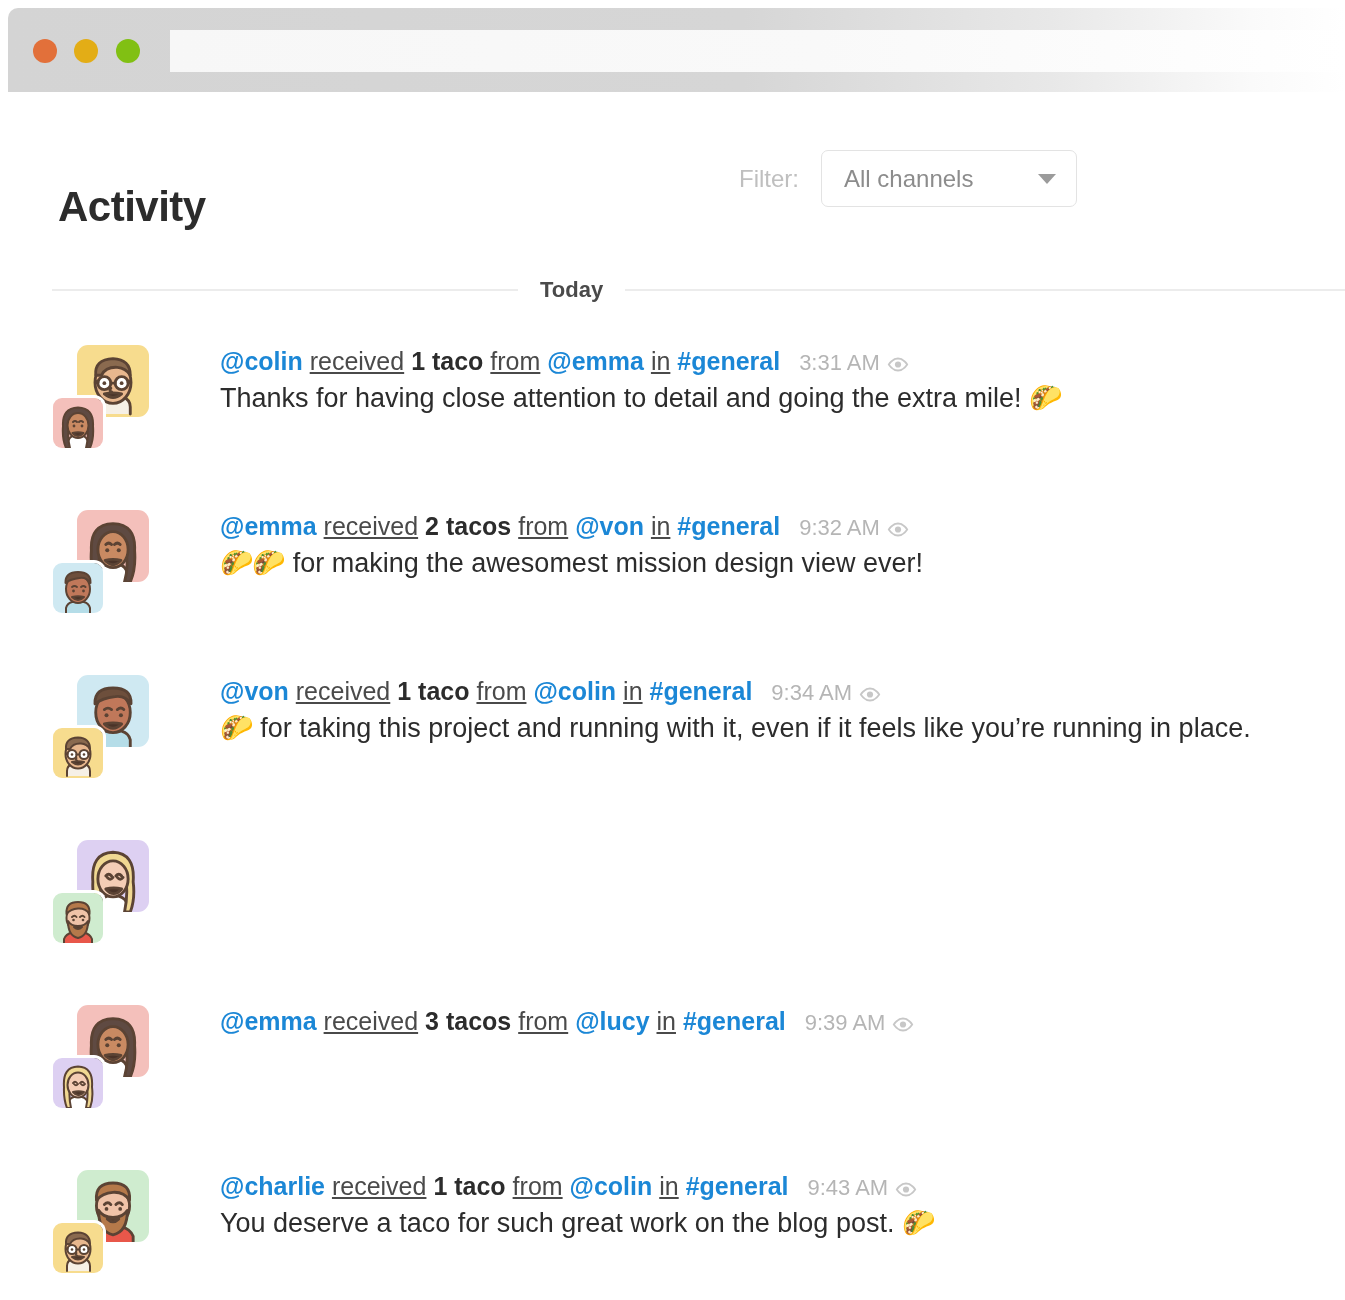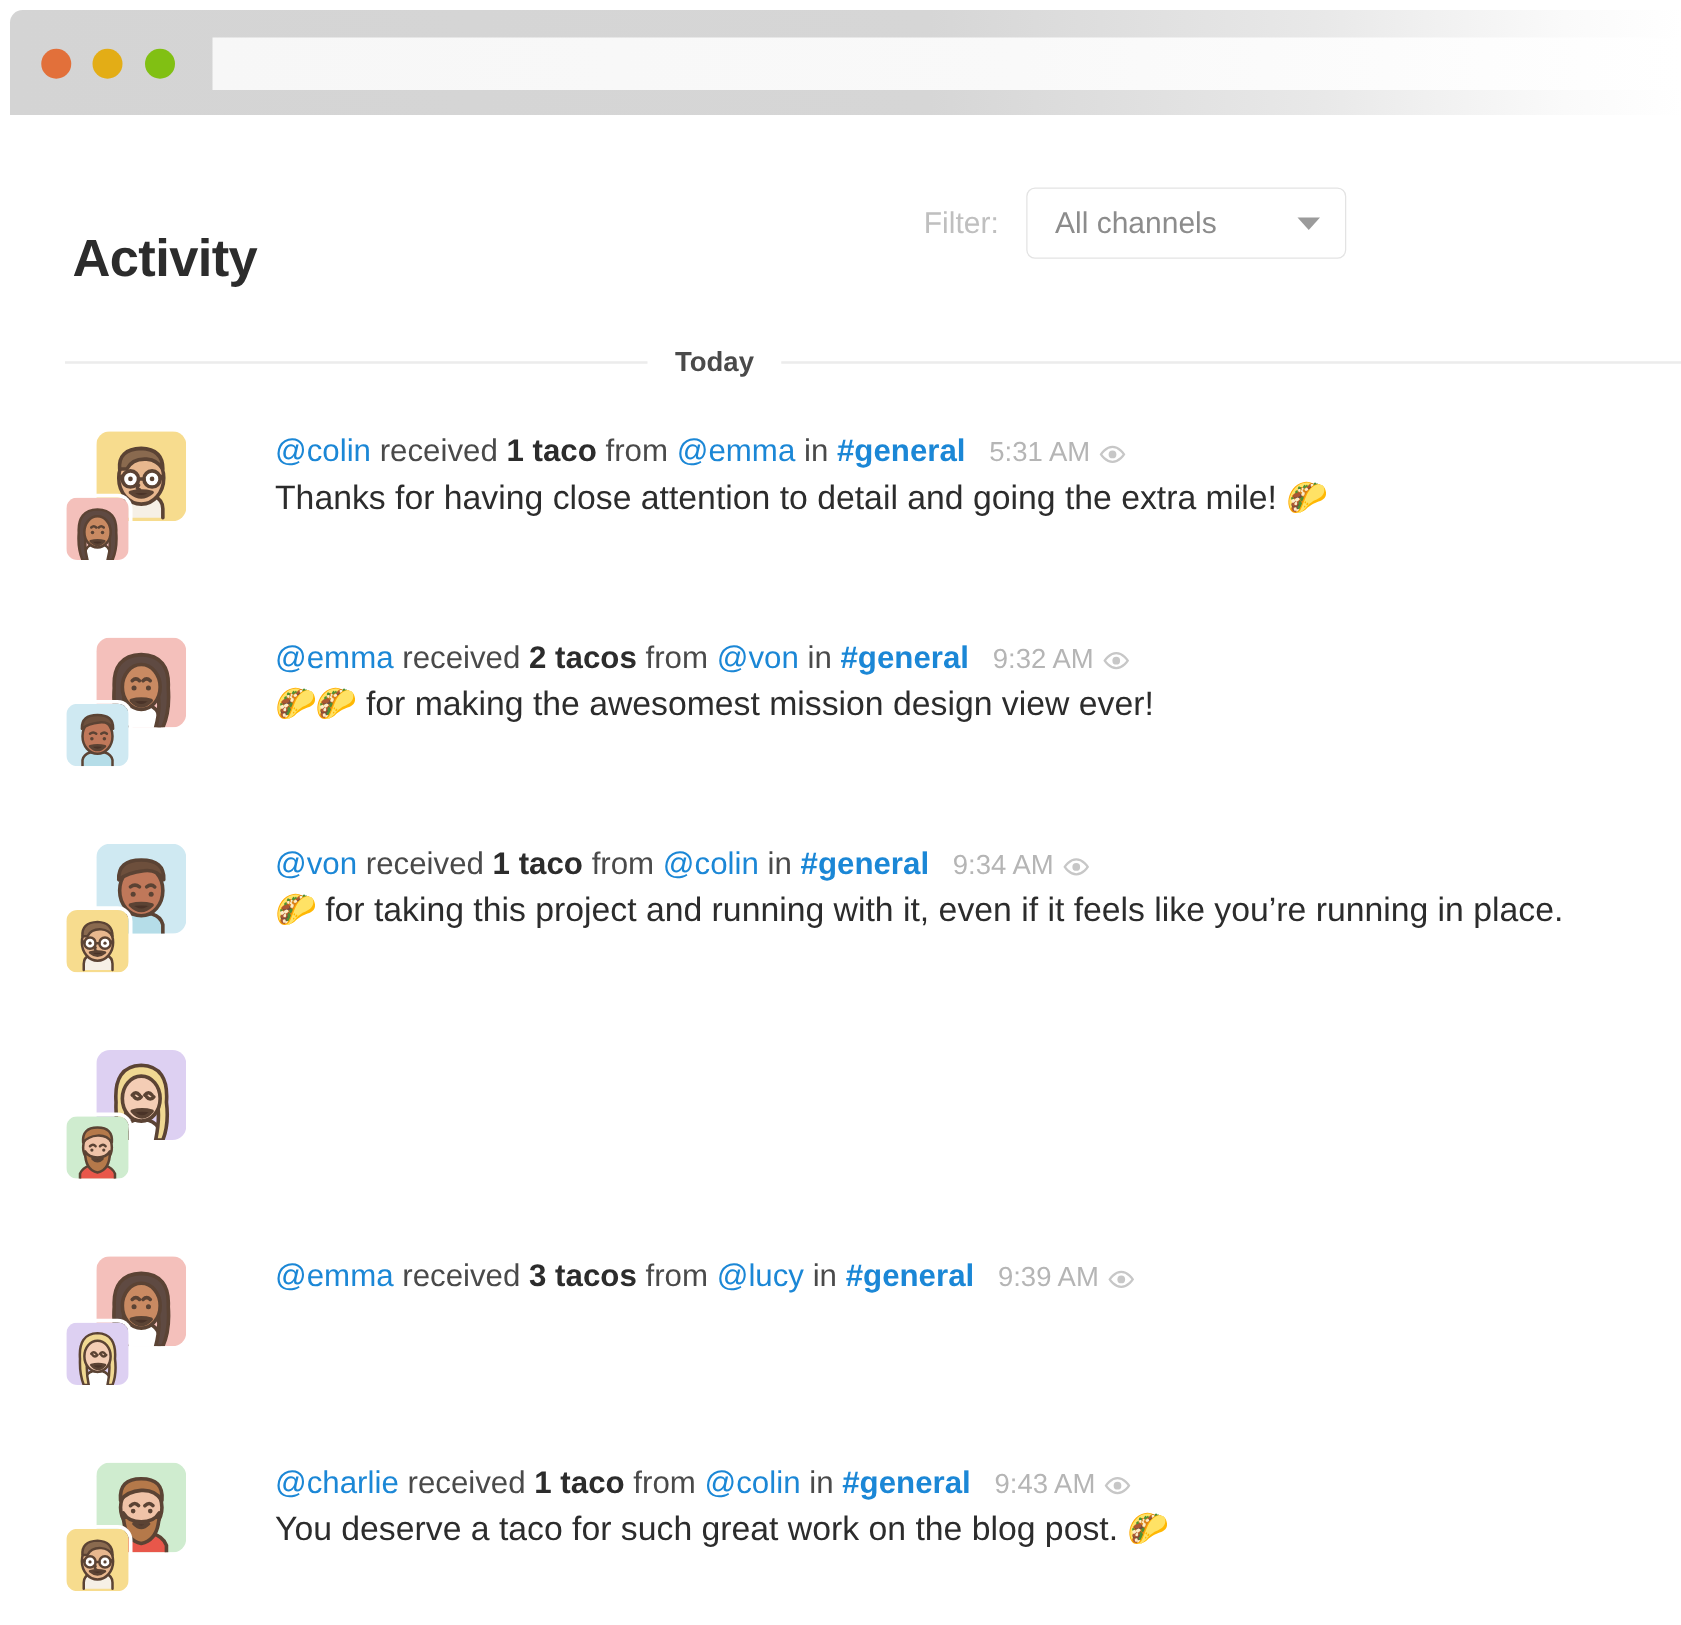--- a/index.html
+++ b/index.html
@@ -179,24 +179,24 @@
     top: 14px;
     right: 0;
     overflow: hidden;
   }
   .message-meta {
     font-size: 25px;
     color: #3d3d3d;
     white-space: nowrap;
     line-height: 1.4;
   }
-  .message-meta .mention { color: #1b87d6; font-weight: normal; }
+  .message-meta .mention { color: #1b87d6; font-weight: bold; }
   .message-meta .channel { color: #1b87d6; font-weight: bold; }
   .message-meta .taco-count { font-weight: bold; color: #2c2c2c; }
-  .message-meta .plain { color: #4a4a4a; }
+  .message-meta .plain { color: #4a4a4a; text-decoration: underline; }
   .message-timestamp {
     font-size: 22px;
     color: #b5b5b5;
     margin-left: 12px;
   }
   .eye-icon {
     display: inline-block;
     vertical-align: -2px;
     margin-left: 7px;
   }
@@ -279,21 +279,21 @@
     </div>
     <div class="message-body">
       <div class="message-meta">
         <span class="mention">@colin</span>
         <span class="plain">received</span>
         <span class="taco-count">1 taco</span>
         <span class="plain">from</span>
         <span class="mention">@emma</span>
         <span class="plain">in</span>
         <span class="channel">#general</span>
-        <span class="message-timestamp">5:31 AM</span><span><svg class="eye-icon" width="22" height="15" viewBox="0 0 22 15" aria-hidden="true">
+        <span class="message-timestamp">3:31 AM</span><span><svg class="eye-icon" width="22" height="15" viewBox="0 0 22 15" aria-hidden="true">
   <path d="M11 1.5C5.5 1.5 1.8 7.5 1.8 7.5S5.5 13.5 11 13.5 20.2 7.5 20.2 7.5 16.5 1.5 11 1.5z" fill="none" stroke="#c7c7c7" stroke-width="1.8"></path>
   <circle cx="11" cy="7.5" r="3.1" fill="#c7c7c7"></circle>
 </svg></span>
       </div>
       <div class="message-text">
         <span class="taco-emoji"></span><span>Thanks for having close attention to detail and going the extra mile! </span><span class="taco-emoji">🌮</span>
       </div>
     </div>
     </div>
     <div class="activity-row">

